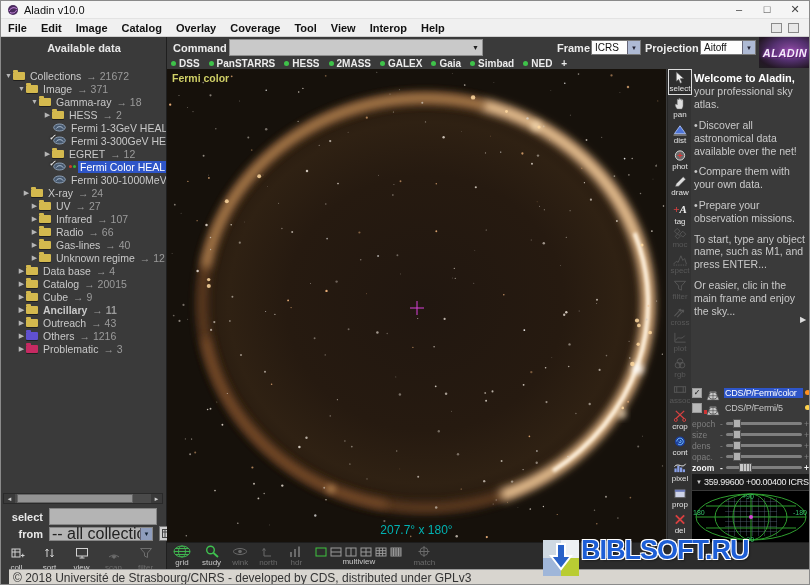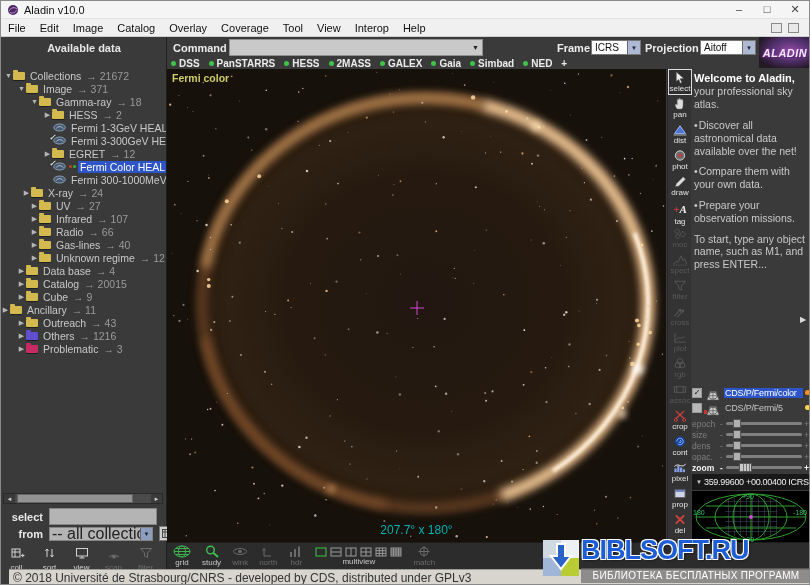--- a/index.html
+++ b/index.html
@@ -6,21 +6,21 @@
   #app{position:relative;width:810px;height:585px;background:#3a3a3a;overflow:hidden;
        font-family:"Liberation Sans",sans-serif;border:1px solid #8a8a8a;box-sizing:border-box;}
   
   #titlebar{position:absolute;left:0;top:0;width:100%;height:18px;background:#f5f5f5;
     display:flex;align-items:center;font-size:11px;color:#111;border-bottom:1px solid #e3e3e3;box-sizing:border-box;}
   #app-icon{margin:0 5px 0 6px;display:flex;}
   #win-controls{margin-left:auto;display:flex;}
   .wc{width:28px;text-align:center;font-size:11px;color:#444;}
   #menubar{position:absolute;left:0;top:18px;width:100%;height:18px;background:#f0f0f0;
     display:flex;align-items:center;font-size:11px;color:#111;border-bottom:1px solid #cfcfcf;box-sizing:border-box;}
-  .menu-item{padding:0 7px;}
+  .menu-item{padding:0 7px;font-weight:bold;}
   #mb-icons{margin-left:auto;display:flex;gap:6px;margin-right:10px;}
   .mbi{width:9px;height:8px;border:1px solid #8a8a8a;background:#e8e8e8;}
   
   #body{position:absolute;left:0;top:36px;width:810px;height:532px;background:#3a3a3a;}
   
   #topbar{position:absolute;left:166px;top:0;width:644px;height:32px;}
   .blabel{position:absolute;font-size:11px;font-weight:bold;color:#ececec;}
   #cmd-combo{position:absolute;left:62px;top:2px;width:254px;height:17px;background:#c9c9c9;
     border:1px solid #8f8f8f;display:flex;box-sizing:border-box;}
   #cmd-combo input{flex:1;border:none;background:transparent;font-size:11px;padding:0 3px;outline:none;font-family:"Liberation Sans",sans-serif;}
@@ -291,21 +291,21 @@
             <span class="folder" style="background: rgb(212, 185, 78);"></span>
             <span class="tlabel">Catalog</span>
             <span class="tcount">→ 20015</span>
           </div>
           <div class="trow" style="padding-left: 16px;">
             <span class="twisty">▶</span>
             <span class="folder" style="background: rgb(212, 185, 78);"></span>
             <span class="tlabel">Cube</span>
             <span class="tcount">→ 9</span>
           </div>
-          <div class="trow" style="padding-left: 0;">
+          <div class="trow" style="padding-left: 16px; font-weight: bold;">
             <span class="twisty">▶</span>
             <span class="folder" style="background: rgb(212, 185, 78);"></span>
             <span class="tlabel">Ancillary</span>
             <span class="tcount">→ 11</span>
           </div>
           <div class="trow" style="padding-left: 16px;">
             <span class="twisty">▶</span>
             <span class="folder" style="background: rgb(212, 185, 78);"></span>
             <span class="tlabel">Outreach</span>
             <span class="tcount">→ 43</span>
@@ -891,20 +891,21 @@
       </div>
 
     <div id="right-panel">
       <div id="welcome">
         <p><span class="wtitle">Welcome to Aladin,</span><br>
            <span>your professional sky atlas.</span></p>
         <p><span class="bullet">•</span><span>Discover all astronomical data available over the net!</span></p>
         <p><span class="bullet">•</span><span>Compare them with your own data.</span></p>
         <p><span class="bullet">•</span><span>Prepare your observation missions.</span></p>
         <p>To start, type any object name, such as M1, and press ENTER...</p>
+        <p>Or easier, clic in the main frame and enjoy the sky...</p>
       </div>
       <span id="welcome-next">▶</span>
       <div id="layers">
           <div class="lrow">
             <span class="cb">✓</span>
             <span class="lglobe"><svg width="18" height="11" viewBox="0 0 18 11">
                 <path d="M3 10 L6 1.5 H12 L15 10 Z" fill="#c9c9c9" stroke="#555" stroke-width=".6"></path>
                 <ellipse cx="9" cy="5.7" rx="4.2" ry="3.4" fill="none" stroke="#333" stroke-width=".7"></ellipse>
                 <path d="M9 2.3 V9.1 M4.8 5.7 H13.2" stroke="#333" stroke-width=".5"></path>
               </svg></span>
@@ -1110,15 +1111,14 @@
     <span id="wm-logo">
       <svg viewBox="0 0 36 36" width="36" height="36">
         <rect width="18" height="18" fill="#cfd9e2"></rect>
           <rect x="18" width="18" height="18" fill="#eef1f4"></rect>
         <rect y="18" width="18" height="18" fill="#9fb6d9"></rect>
           <rect x="18" y="18" width="18" height="18" fill="#b9cc33"></rect>
         <path d="M14 4 H22 V16 H28 L18 29 L8 16 H14 Z" fill="#2a62c8" stroke="#fff" stroke-width="2"></path>
       </svg>
     </span>
     <span id="wm-title">BIBLSOFT.RU</span>
-    <span id="wm-sub">БИБЛИОТЕКА БЕСПЛАТНЫХ ПРОГРАММ</span>
   </div>
 </div>
 
 </body></html>

